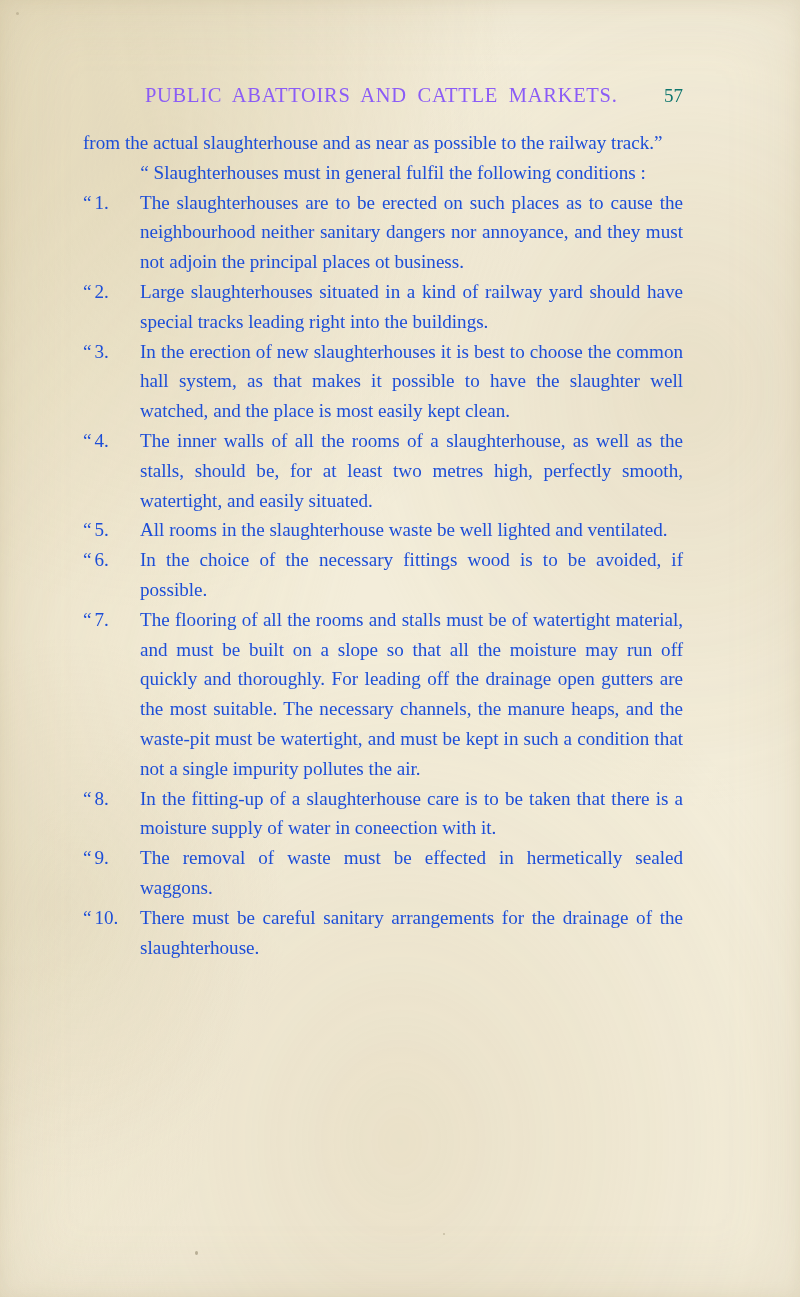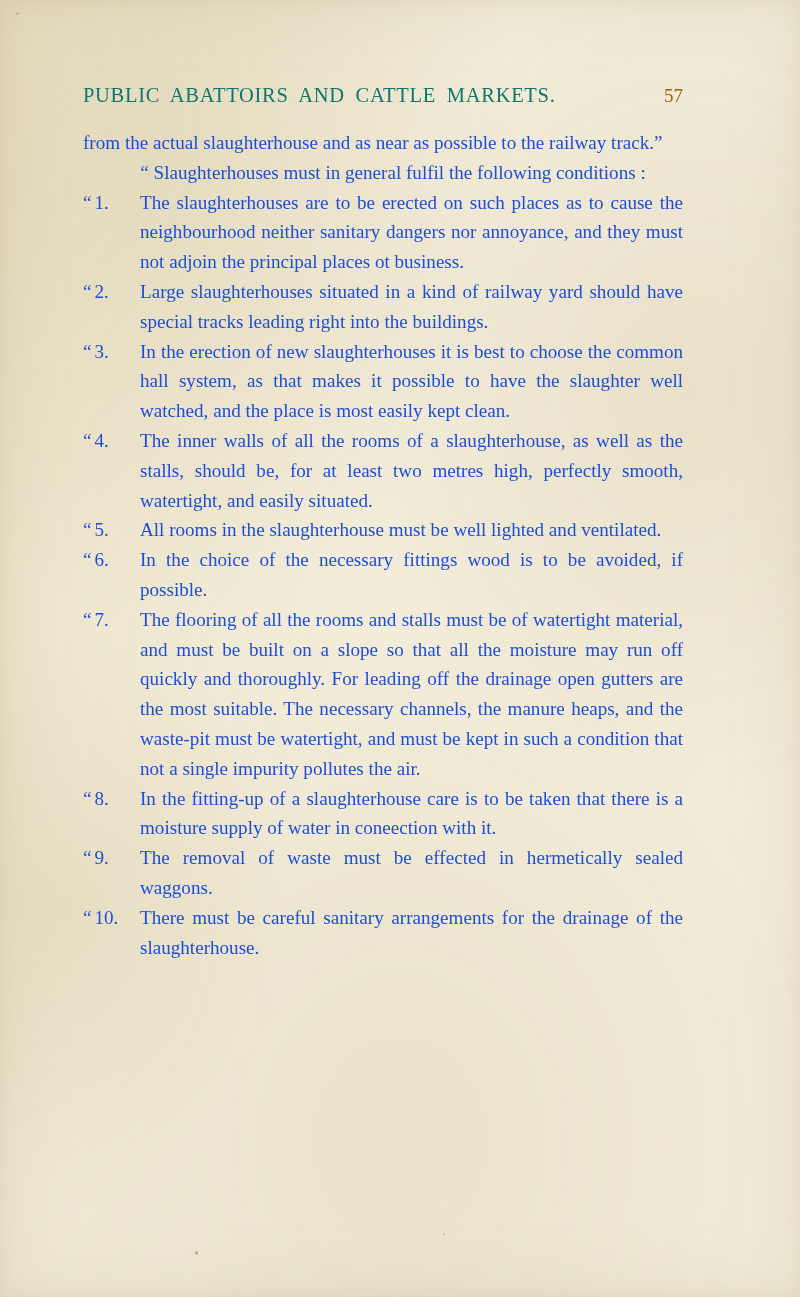--- a/index.html
+++ b/index.html
@@ -63,28 +63,29 @@
     top: 84px;
     left: 83px;
     width: 600px;
     display: flex;
     align-items: baseline;
   }
   .running-head .head-title {
     font-size: 20.5px;
     letter-spacing: 0.7px;
     word-spacing: 5px;
+    margin-left: 62px;
     white-space: nowrap;
-    color: #0f766e;
+    color: #8b5cf6;
   }
   .running-head .folio {
     font-size: 19px;
     margin-left: auto;
     padding-right: 0px;
-    color: #a16207;
+    color: #0f766e;
   }
 
   
   .body-text {
     position: absolute;
     top: 128px;
     left: 83px;
     width: 600px;
     font-size: 19.1px;
     line-height: 29.8px;
@@ -168,21 +169,21 @@
         <li>
           <span class="marker"><span class="qm">“</span><span class="num">3.</span></span>
           <span class="rule-text">In the erection of new slaughterhouses it is best to choose the common hall system, as that makes it possible to have the slaughter well watched, and the place is most easily kept clean.</span>
         </li>
         <li>
           <span class="marker"><span class="qm">“</span><span class="num">4.</span></span>
           <span class="rule-text">The inner walls of all the rooms of a slaughterhouse, as well as the stalls, should be, for at least two metres high, perfectly smooth, watertight, and easily situated.</span>
         </li>
         <li>
           <span class="marker"><span class="qm">“</span><span class="num">5.</span></span>
-          <span class="rule-text">All rooms in the slaughterhouse must be well lighted and ventilated.</span>
+          <span class="rule-text">All rooms in the slaughterhouse waste be well lighted and ventilated.</span>
         </li>
         <li>
           <span class="marker"><span class="qm">“</span><span class="num">6.</span></span>
           <span class="rule-text">In the choice of the necessary fittings wood is to be avoided, if possible.</span>
         </li>
         <li>
           <span class="marker"><span class="qm">“</span><span class="num">7.</span></span>
           <span class="rule-text">The flooring of all the rooms and stalls must be of watertight material, and must be built on a slope so that all the moisture may run off quickly and thoroughly. For leading off the drainage open gutters are the most suitable. The necessary channels, the manure heaps, and the waste-pit must be watertight, and must be kept in such a condition that not a single impurity pollutes the air.</span>
         </li>
         <li>

